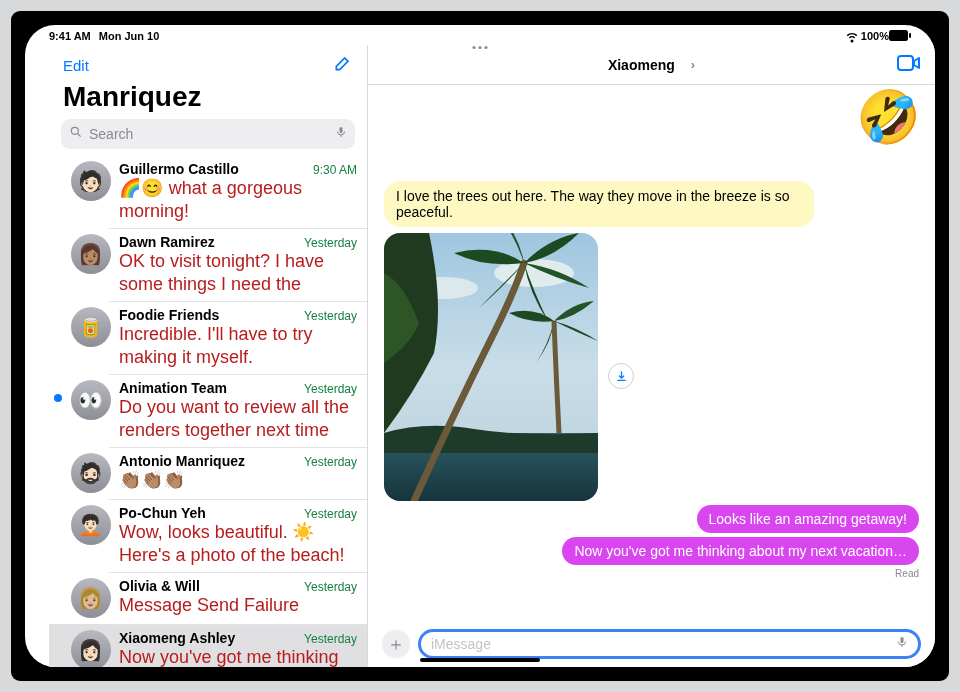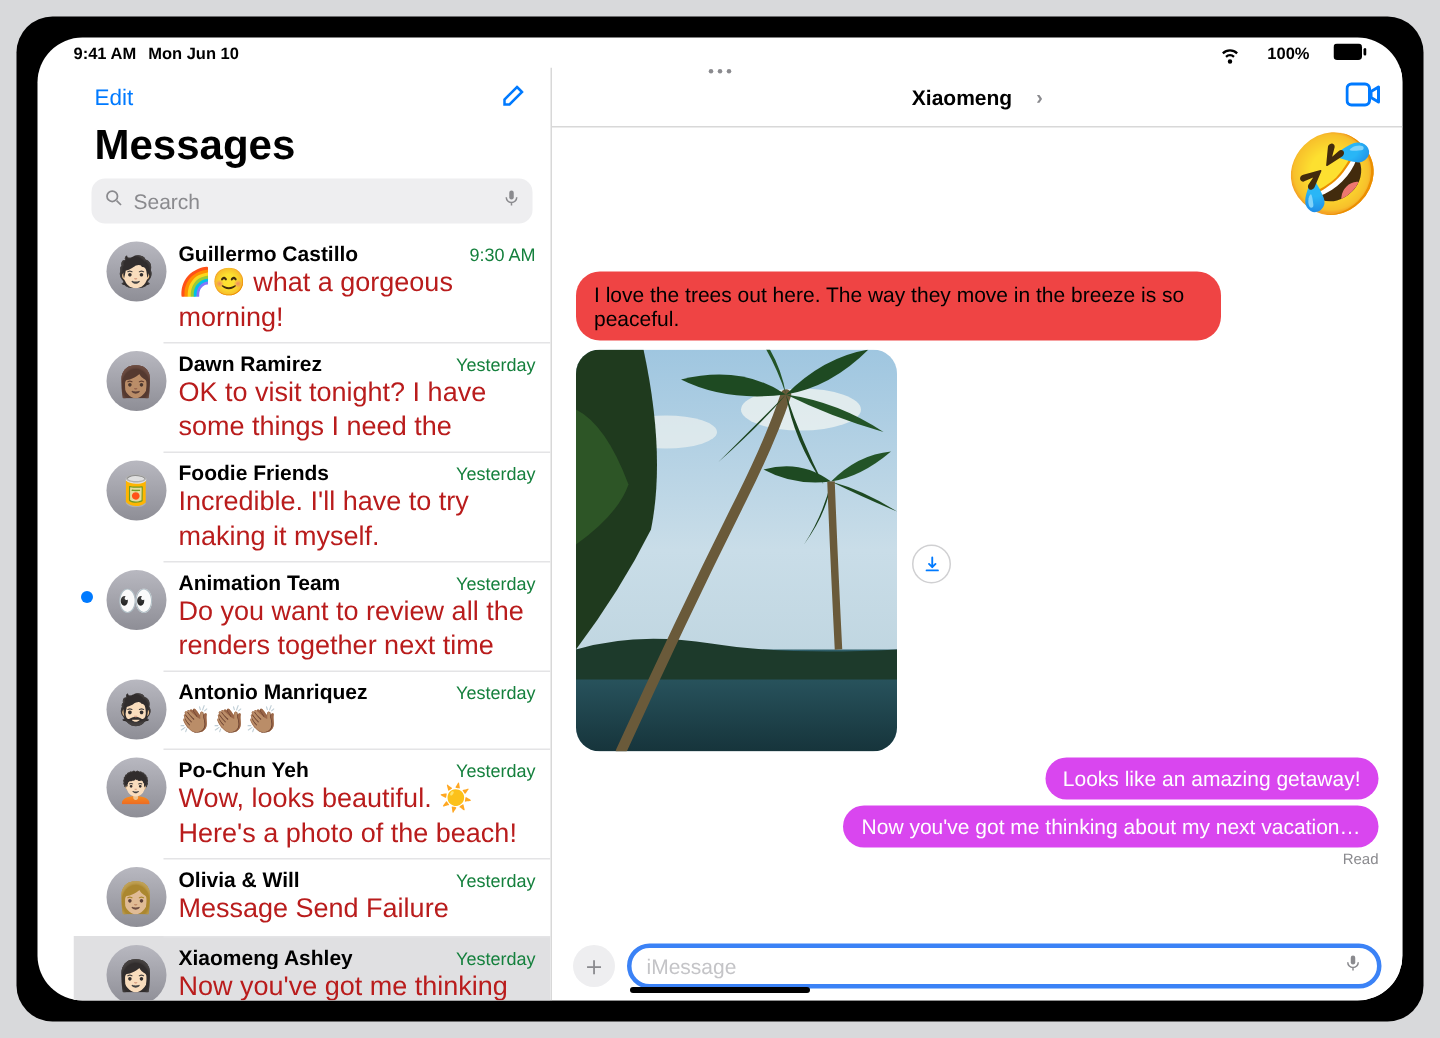--- a/index.html
+++ b/index.html
@@ -1,23 +1,23 @@
 <!DOCTYPE html>
 <html><head>
 <meta charset="utf-8">
 <style>
   * { box-sizing: border-box; margin: 0; padding: 0; font-family: -apple-system, "Helvetica Neue", Arial, sans-serif; }
   body { background: #d8d9db; display: flex; align-items: center; justify-content: center; height: 692px; width: 960px; }
-  .device { width: 938px; height: 670px; background: #000; border-radius: 24px; padding: 14px; position: relative; }
+  .device { width: 938px; height: 670px; background: #000; border-radius: 9px; padding: 14px; position: relative; }
   .screen { width: 100%; height: 100%; background: #fff; border-radius: 30px; overflow: hidden; display: flex; flex-direction: column; position: relative; }
   
   
   .status-bar { height: 20px; display: flex; justify-content: space-between; align-items: center; padding: 2px 24px 0 24px; font-size: 11px; font-weight: 600; color: #000; }
   .status-left { display: flex; gap: 8px; }
-  .status-right { display: flex; gap: 16px; align-items: center; }
+  .status-right { display: flex; gap: 0; align-items: center; }
   .pill-dots { position: absolute; top: 21px; left: 50%; transform: translateX(-50%); display: flex; gap: 3px; }
   .pill-dots span { width: 3px; height: 3px; background: #8a8a8e; border-radius: 50%; display: block; }
   
   .app { flex: 1; display: flex; overflow: hidden; }
   
   
   .sidebar { width: 319px; border-right: 1px solid #d8d8d8; display: flex; flex-direction: column; background: #fff; margin-left: 24px; }
   .sb-top { display: flex; justify-content: space-between; align-items: center; padding: 6px 14px 0 14px; height: 34px; }
   .sb-edit { color: #007aff; font-size: 15px; }
   .sb-compose { color: #007aff; }
@@ -41,21 +41,21 @@
   
   .detail { flex:1; display:flex; flex-direction:column; background:#fff; }
   .d-header { height: 40px; border-bottom: 1px solid #d8d8d8; display:flex; align-items:center; justify-content:center; position:relative; }
   .d-title { font-size: 14px; font-weight:600; display:flex; align-items:center; gap:16px; }
   .d-title .chev { color:#8a8a8e; font-size:13px; }
   .d-ft { position:absolute; right:14px; top:9px; color:#007aff; }
   
   .thread { flex:1; position:relative; padding: 10px 16px 4px 16px; overflow:hidden; }
   .big-emoji { position:absolute; top:6px; right:14px; font-size:52px; line-height:1; }
   
-  .inbub { background:#ef4444; color:#000; border-radius:16px; padding:7px 12px; font-size:14px; max-width: 430px; display:inline-block; margin-top: 86px; }
+  .inbub { background:#fef9c3; color:#000; border-radius:16px; padding:7px 12px; font-size:14px; max-width: 430px; display:inline-block; margin-top: 86px; }
   .photo { width: 214px; height: 268px; border-radius: 16px; overflow:hidden; margin-top:6px; position:relative; }
   
   .photo svg { width:100%; height:100%; display:block; }
   .save-btn { position:absolute; left: 240px; top: 278px; width:26px; height:26px; border-radius:50%; background:#fff; border:1px solid #d0d0d2; display:flex; align-items:center; justify-content:center; color:#007aff; font-size:14px; }
   
   .out-stack { position:absolute; right:16px; bottom: 46px; display:flex; flex-direction:column; align-items:flex-end; gap:4px; }
   .outbub { background:#d946ef; color:#fff; border-radius:16px; padding:6px 12px; font-size:14px; }
   .read { font-size:10px; color:#8a8a8e; align-self:flex-end; margin-top:-1px; }
   
   .composer { display:flex; align-items:center; gap:8px; padding: 4px 14px 8px 14px; }
@@ -104,21 +104,21 @@
 
       <div class="sidebar">
         <div class="sb-top">
           <span class="sb-edit">Edit</span>
           <span class="sb-compose">
             <svg width="20" height="20" viewBox="0 0 24 24">
                 <path fill="none" stroke="#007aff" stroke-width="2" d="M4 20h4l10-10-4-4L4 16v4zM14 6l4 4"></path>
               </svg>
           </span>
         </div>
-        <div class="sb-title">Messages</div>
+        <div class="sb-title">Manriquez</div>
         <div class="searchbar">
           <span>
             <svg width="14" height="14" viewBox="0 0 24 24">
                 <circle cx="10" cy="10" r="6" fill="none" stroke="#8a8a8e" stroke-width="2"></circle>
                 <line x1="15" y1="15" x2="20" y2="20" stroke="#8a8a8e" stroke-width="2"></line>
               </svg>
           </span>
           <span class="sph">Search</span>
           <span>
             <svg width="12" height="14" viewBox="0 0 24 24">

